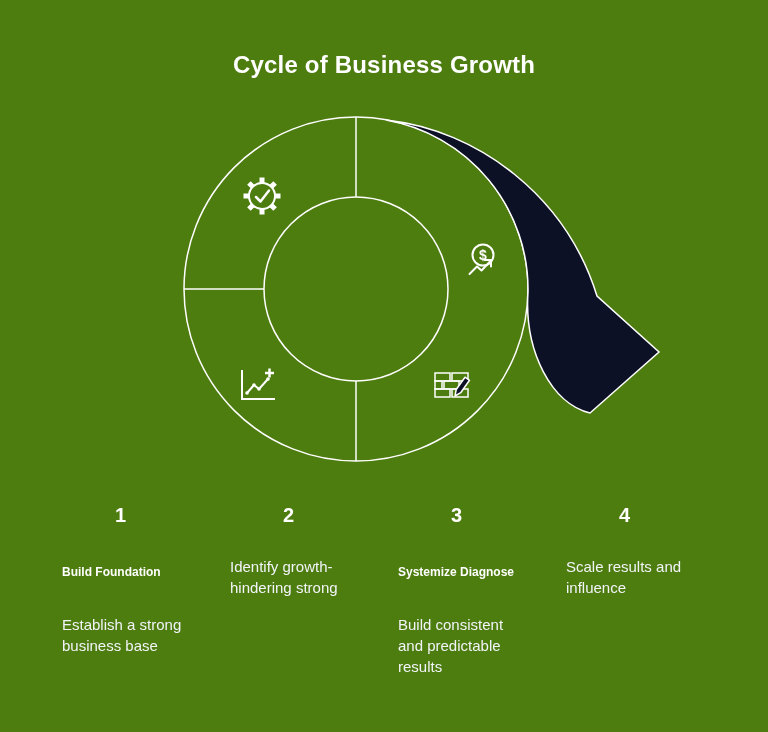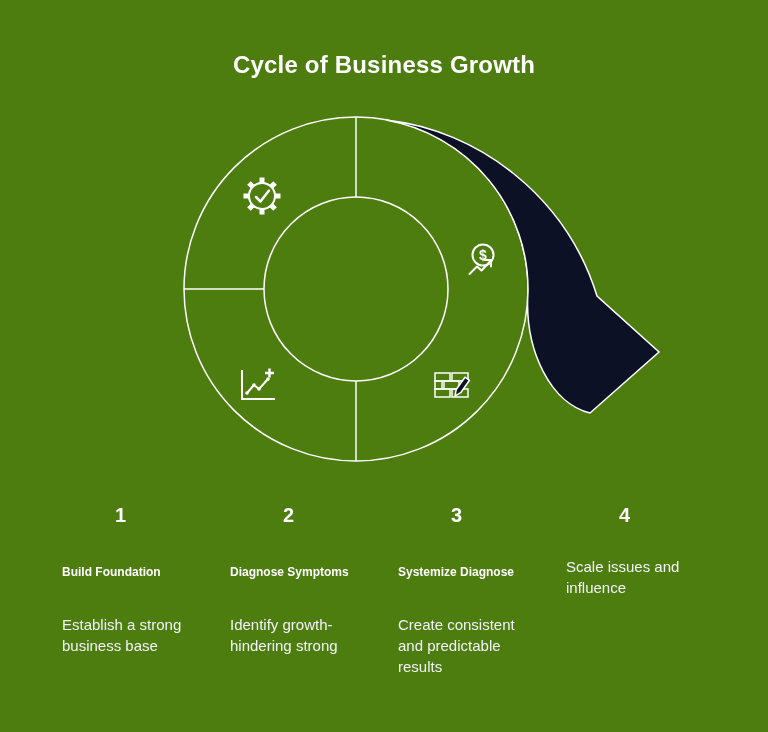--- a/index.html
+++ b/index.html
@@ -117,29 +117,28 @@
   <div class="steps">
 
     <div class="step">
       <div class="step-number">1</div>
       <div class="step-title">Build Foundation</div>
       <div class="step-desc">Establish a strong business base</div>
     </div>
 
     <div class="step">
       <div class="step-number">2</div>
-      <div class="step-title">Diagnose Symptoms</div>
       <div class="step-desc">Identify growth-hindering strong</div>
     </div>
 
     <div class="step">
       <div class="step-number">3</div>
       <div class="step-title">Systemize Diagnose</div>
-      <div class="step-desc">Create consistent and predictable results</div>
+      <div class="step-desc">Build consistent and predictable results</div>
     </div>
 
     <div class="step">
       <div class="step-number">4</div>
-      <div class="step-desc">Scale issues and influence</div>
+      <div class="step-desc">Scale results and influence</div>
     </div>
 
   </div>
 </div>
 
 </body></html>

